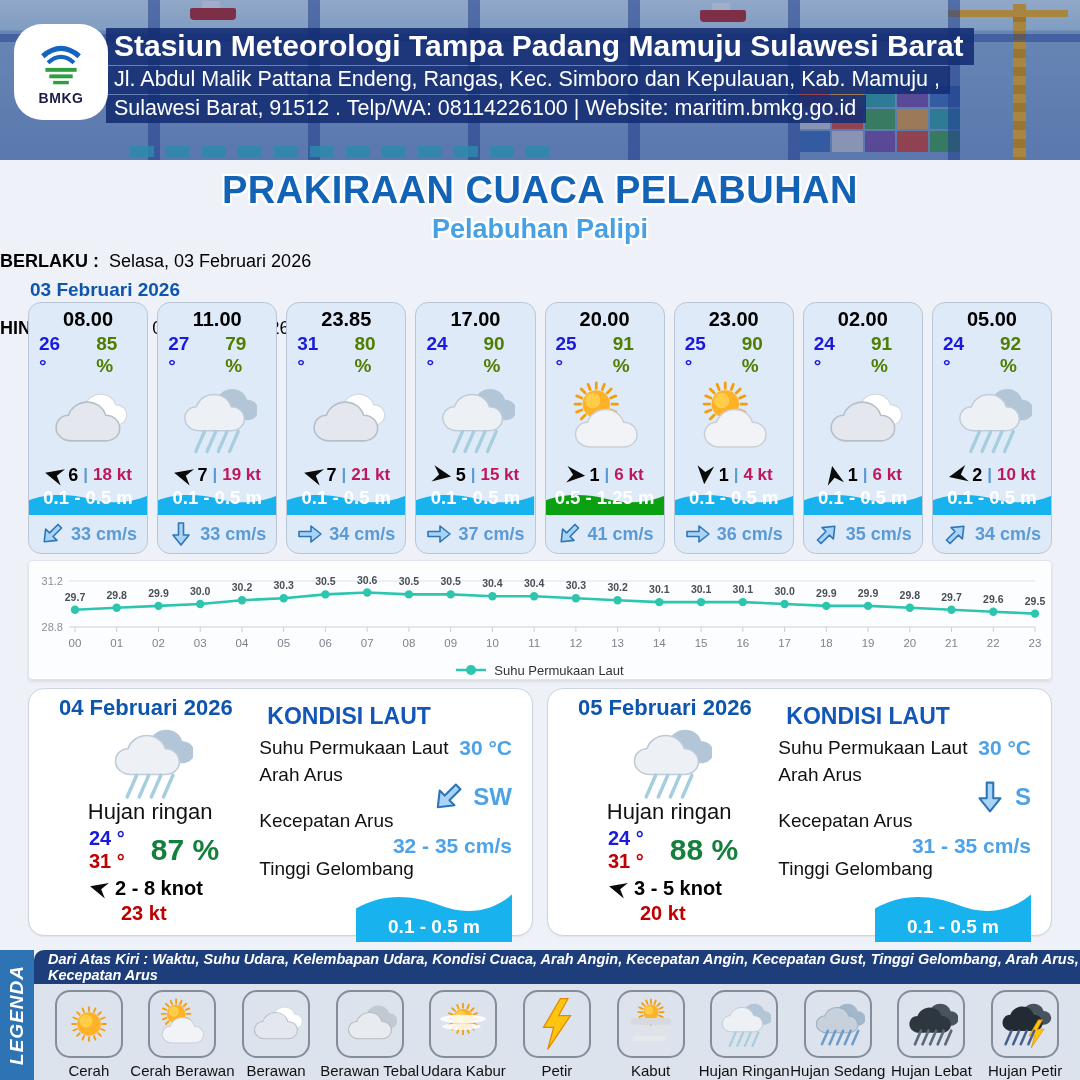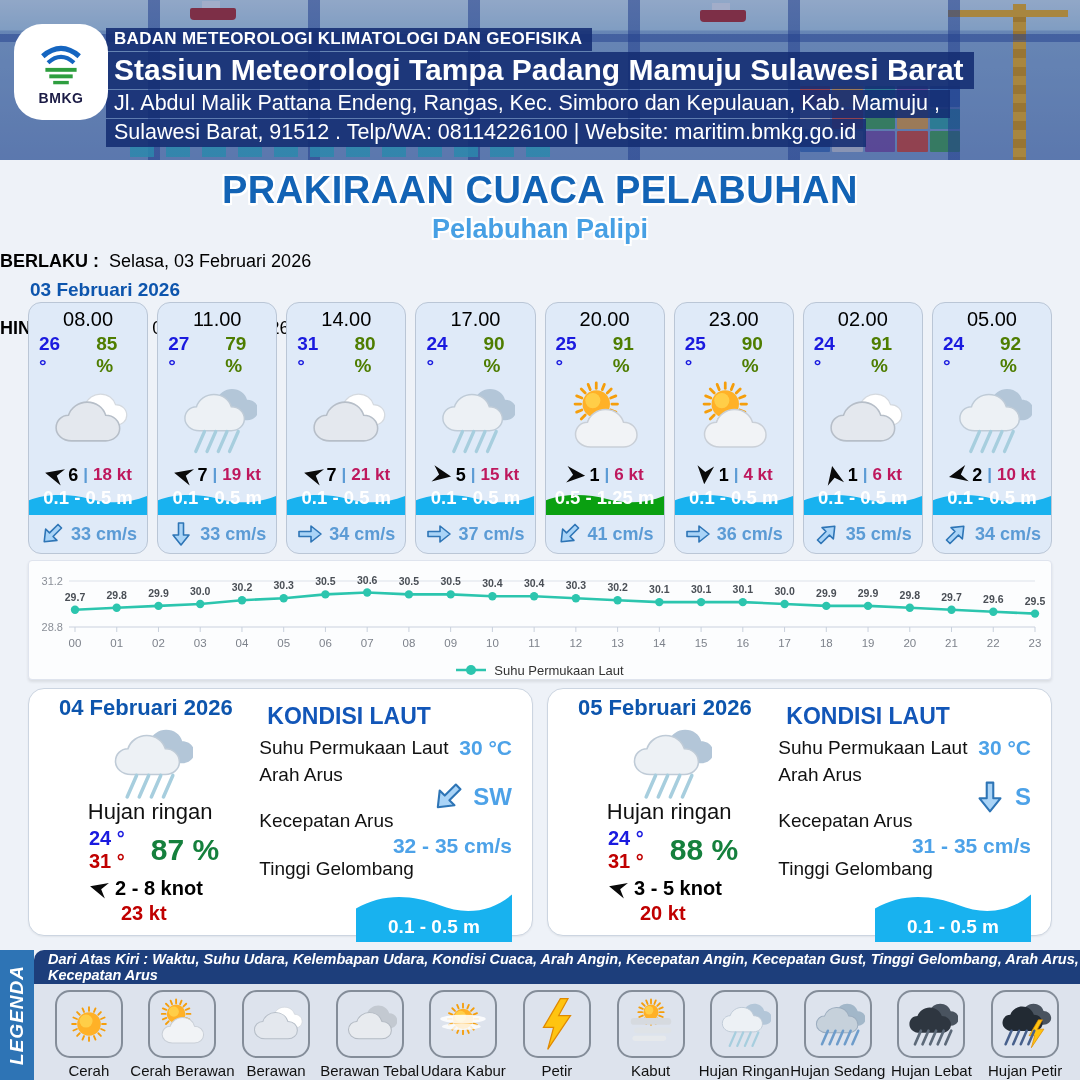--- a/index.html
+++ b/index.html
@@ -44,21 +44,21 @@
     color:#47a0e4; text-shadow:-2px -2px 0 #fff,2px -2px 0 #fff,-2px 2px 0 #fff,2px 2px 0 #fff; }
   .validity { position:absolute; top:251px; width:100%; display:flex; gap:46px;
     font-size:18px; color:#000;flex-direction:column; }
   .validity b { font-weight:bold; }
 
   
   .hdate { position:absolute; left:30px; top:279px; font-size:19px; font-weight:bold; color:#0d55ad; }
   .cards { position:absolute; left:28px; right:28px; top:302px; display:flex; gap:9px; }
   .hcard { flex:1; height:252px; background:#dfeaf8; border:1.5px solid #bac6d6; border-radius:13px;
     display:flex; flex-direction:column; overflow:hidden; }
-  .hc-time { text-align:center; font-size:20px; font-weight:normal; color:#000; margin-top:5px; }
+  .hc-time { text-align:center; font-size:20px; font-weight:bold; color:#000; margin-top:5px; }
   .hc-th { display:flex; justify-content:space-between; padding:0 10px; margin-top:2px;gap:25px; }
   .t-temp { color:#1a1adf; font-weight:bold; font-size:19px; }
   .t-hum { color:#4e7d00; font-weight:bold; font-size:19px; }
   .hc-icon { height:84px; display:flex; align-items:center; justify-content:center; }
   .hc-wind { display:flex; align-items:center; justify-content:center; gap:4px; height:28px; }
   .dart-wrap { width:20px; height:20px; display:inline-flex; }
   .dart-wrap svg { width:100%; height:100%; }
   .w-spd { font-size:18px; font-weight:bold; color:#000; }
   .w-sep { color:#5b9bd5; font-weight:bold; font-size:17px; margin:0 1px; }
   .w-gust { color:#be185d; font-weight:bold; font-size:17px; }
@@ -160,21 +160,20 @@
         <path d="M6,14 Q20,2 34,14" fill="none" stroke="#1565c0" stroke-width="4"></path>
         <path d="M10,19 Q20,10 30,19" fill="none" stroke="#1565c0" stroke-width="3.2"></path>
         <rect x="8" y="23" width="24" height="3" fill="#2e9e3f"></rect>
         <rect x="11" y="28" width="18" height="3" fill="#2e9e3f"></rect>
         <rect x="14" y="33" width="12" height="2.6" fill="#2e9e3f"></rect>
       </svg>
       <span class="logo-text">BMKG</span>
     </div>
 
     <div class="h-lines">
-      <span class="h-chip h-agency">BADAN METEOROLOGI KLIMATOLOGI DAN GEOFISIKA</span>
       <span class="h-chip h-station">Stasiun Meteorologi Tampa Padang Mamuju Sulawesi Barat</span>
       <span class="h-chip h-addr">Jl. Abdul Malik Pattana Endeng, Rangas, Kec. Simboro dan Kepulauan, Kab. Mamuju ,</span>
       <span class="h-chip h-addr">Sulawesi Barat, 91512 . Telp/WA: 08114226100 | Website: maritim.bmkg.go.id</span>
     </div>
   </header>
 
   <div class="page-title">PRAKIRAAN CUACA PELABUHAN</div>
   <div class="page-subtitle">Pelabuhan Palipi</div>
   <div class="validity">
     <span><b>BERLAKU :</b>&nbsp;
@@ -257,21 +256,21 @@
    <div class="hc-cur">
      <span class="cur-wrap" style="transform: rotate(90deg);">
             <svg viewBox="0 0 26 22">
               <path d="M2,8.5 L14,8.5 L14,3 L24,11 L14,19 L14,13.5 L2,13.5 Z" fill="#aad4f7" stroke="#2e75b6" stroke-width="1.6" stroke-linejoin="round"></path>
             </svg>
           </span>
      <span class="c-spd">33 cm/s</span>
    </div>
  </div>
  <div class="hcard">
-   <div class="hc-time">14.00</div>
+   <div class="hc-time">23.85</div>
    <div class="hc-th">
      <span class="t-temp">31 °</span>
      <span class="t-hum">80 %</span>
    </div>
    <div class="hc-icon">
           <svg width="80" height="80" viewBox="0 0 64 64">
             <path d="M24,54 C12,54 4,46 4,37 C4,28 11,21 20,21 C23,11 33,4 44,4 C56,4 65,11 68,21 C78,21 86,28 86,38 C86,47 78,54 68,54 Z" fill="#ffffff" stroke="#d4d9df" stroke-width="2" transform="translate(20,10) scale(0.5)"></path>
             <path d="M24,54 C12,54 4,46 4,37 C4,28 11,21 20,21 C23,11 33,4 44,4 C56,4 65,11 68,21 C78,21 86,28 86,38 C86,47 78,54 68,54 Z" fill="#e4e8ee" stroke="#b6bec8" stroke-width="2" transform="translate(4,16) scale(0.62)"></path>
           </svg>
         </div>

